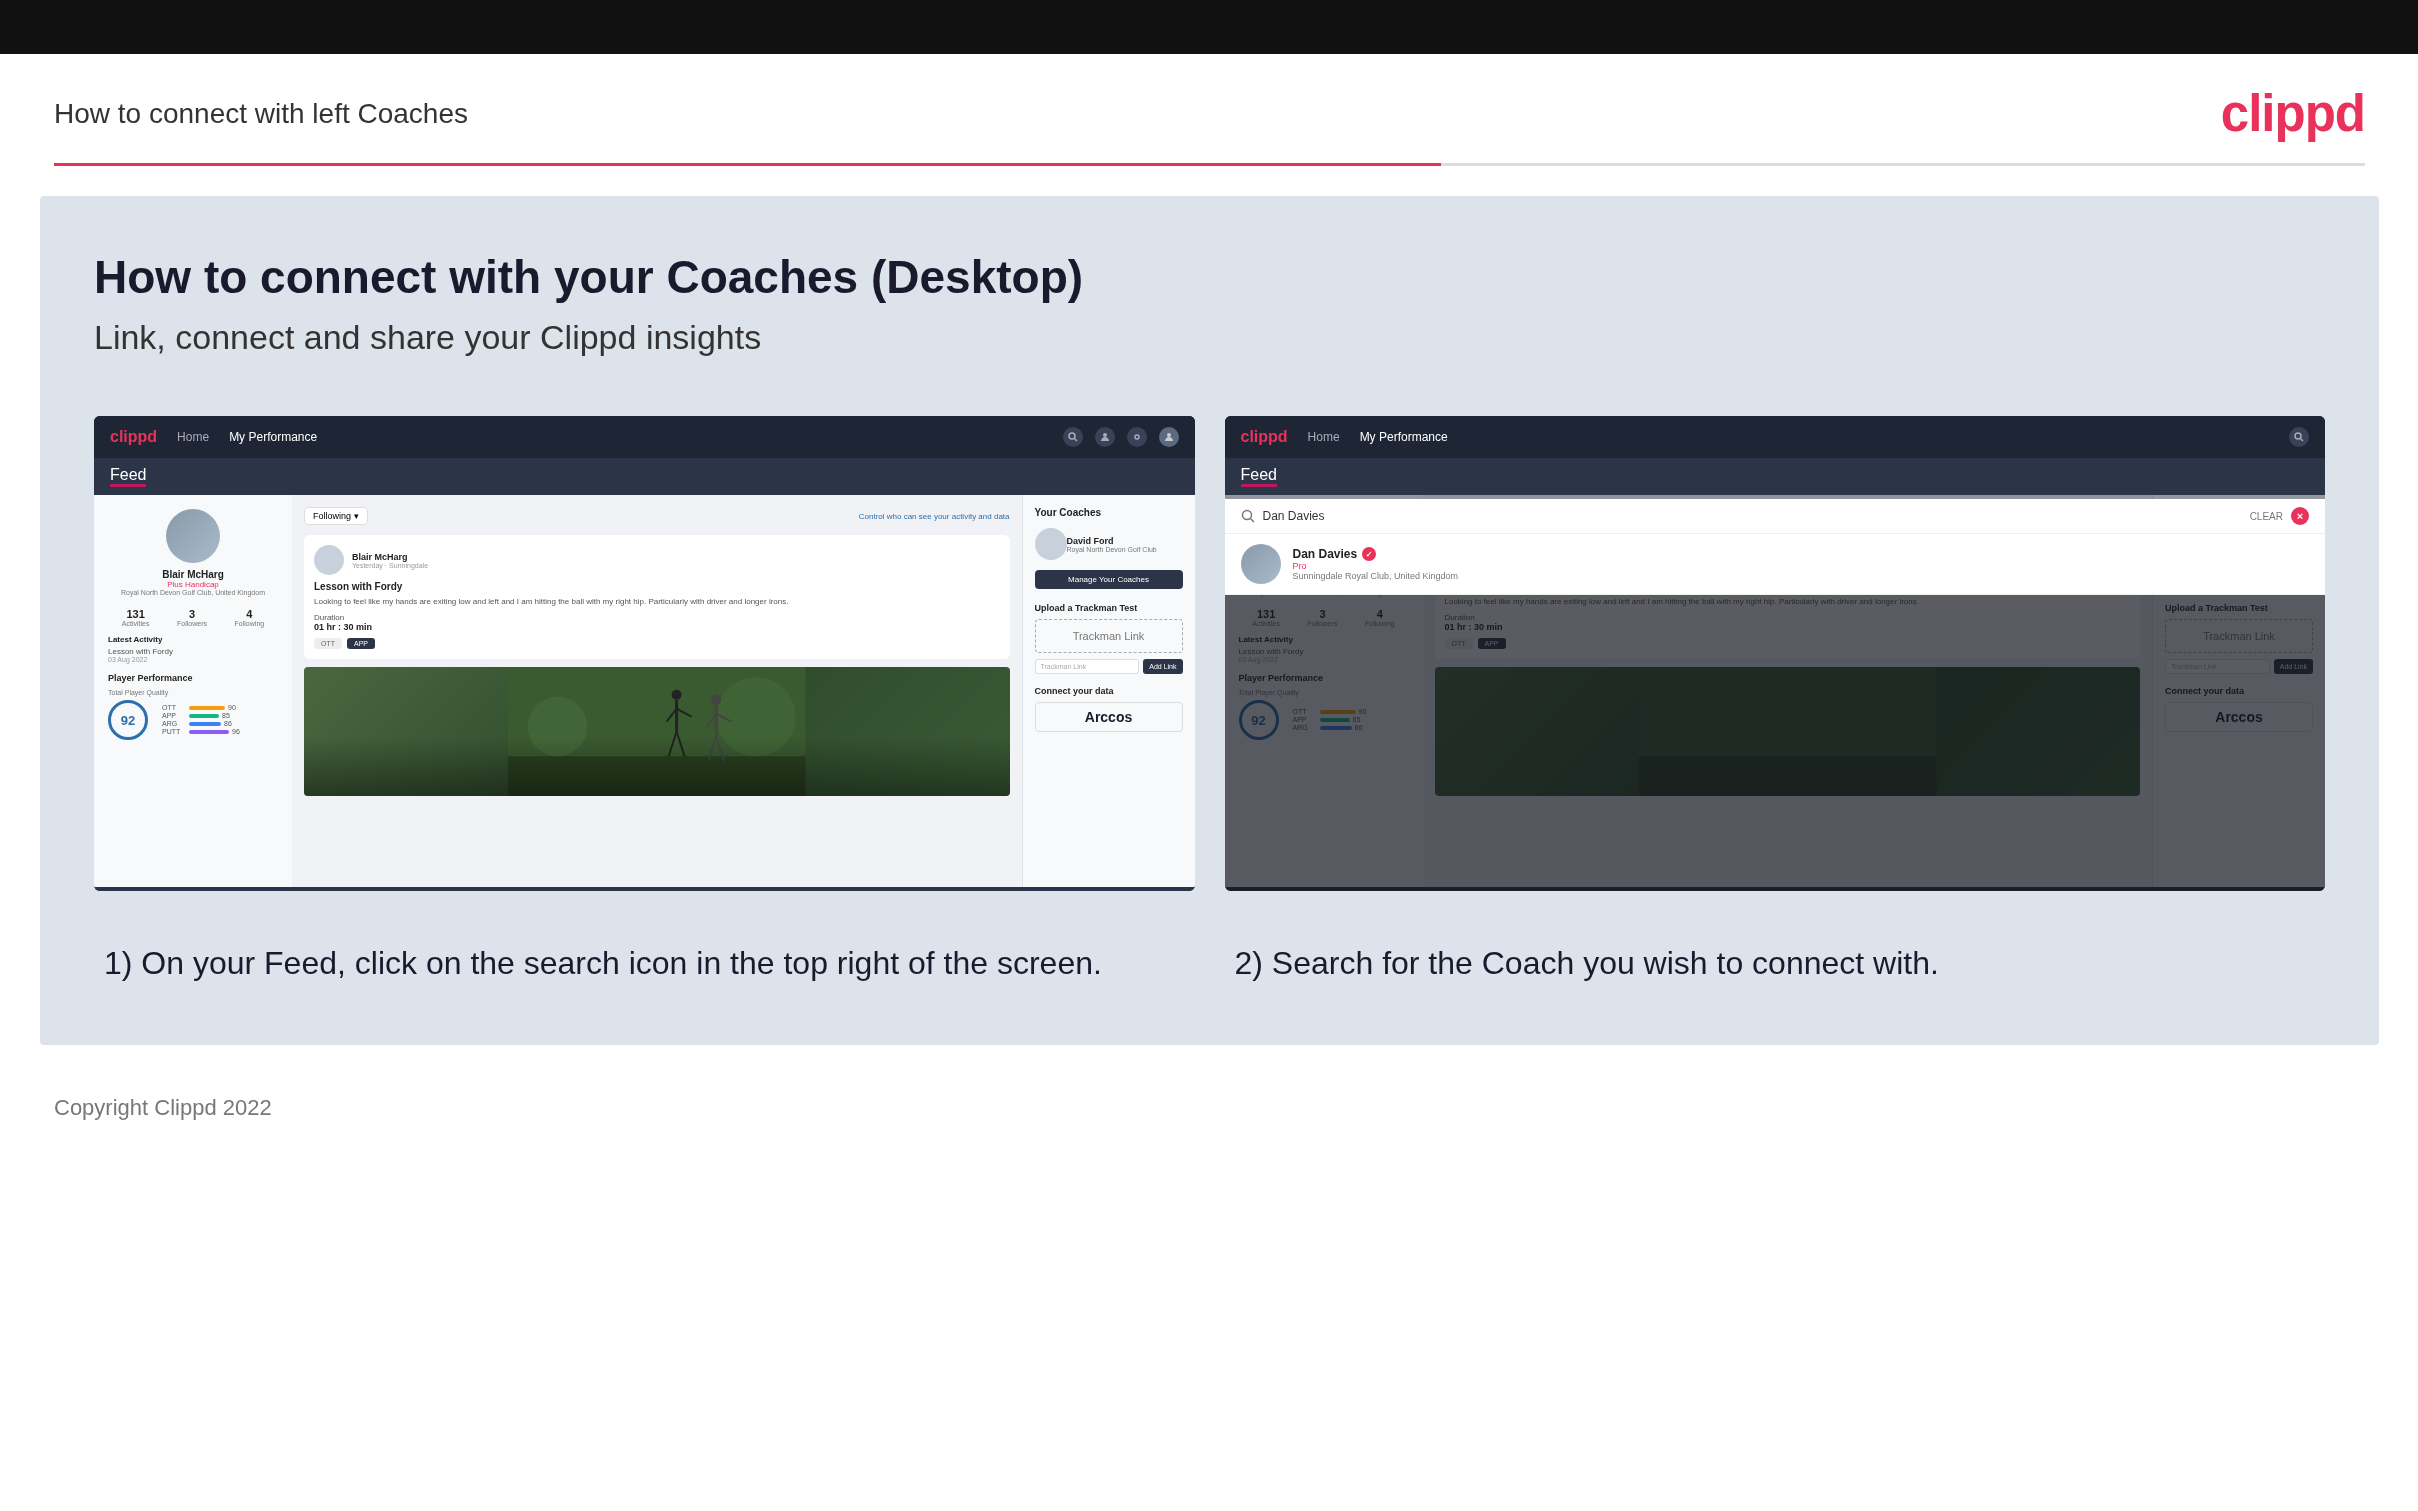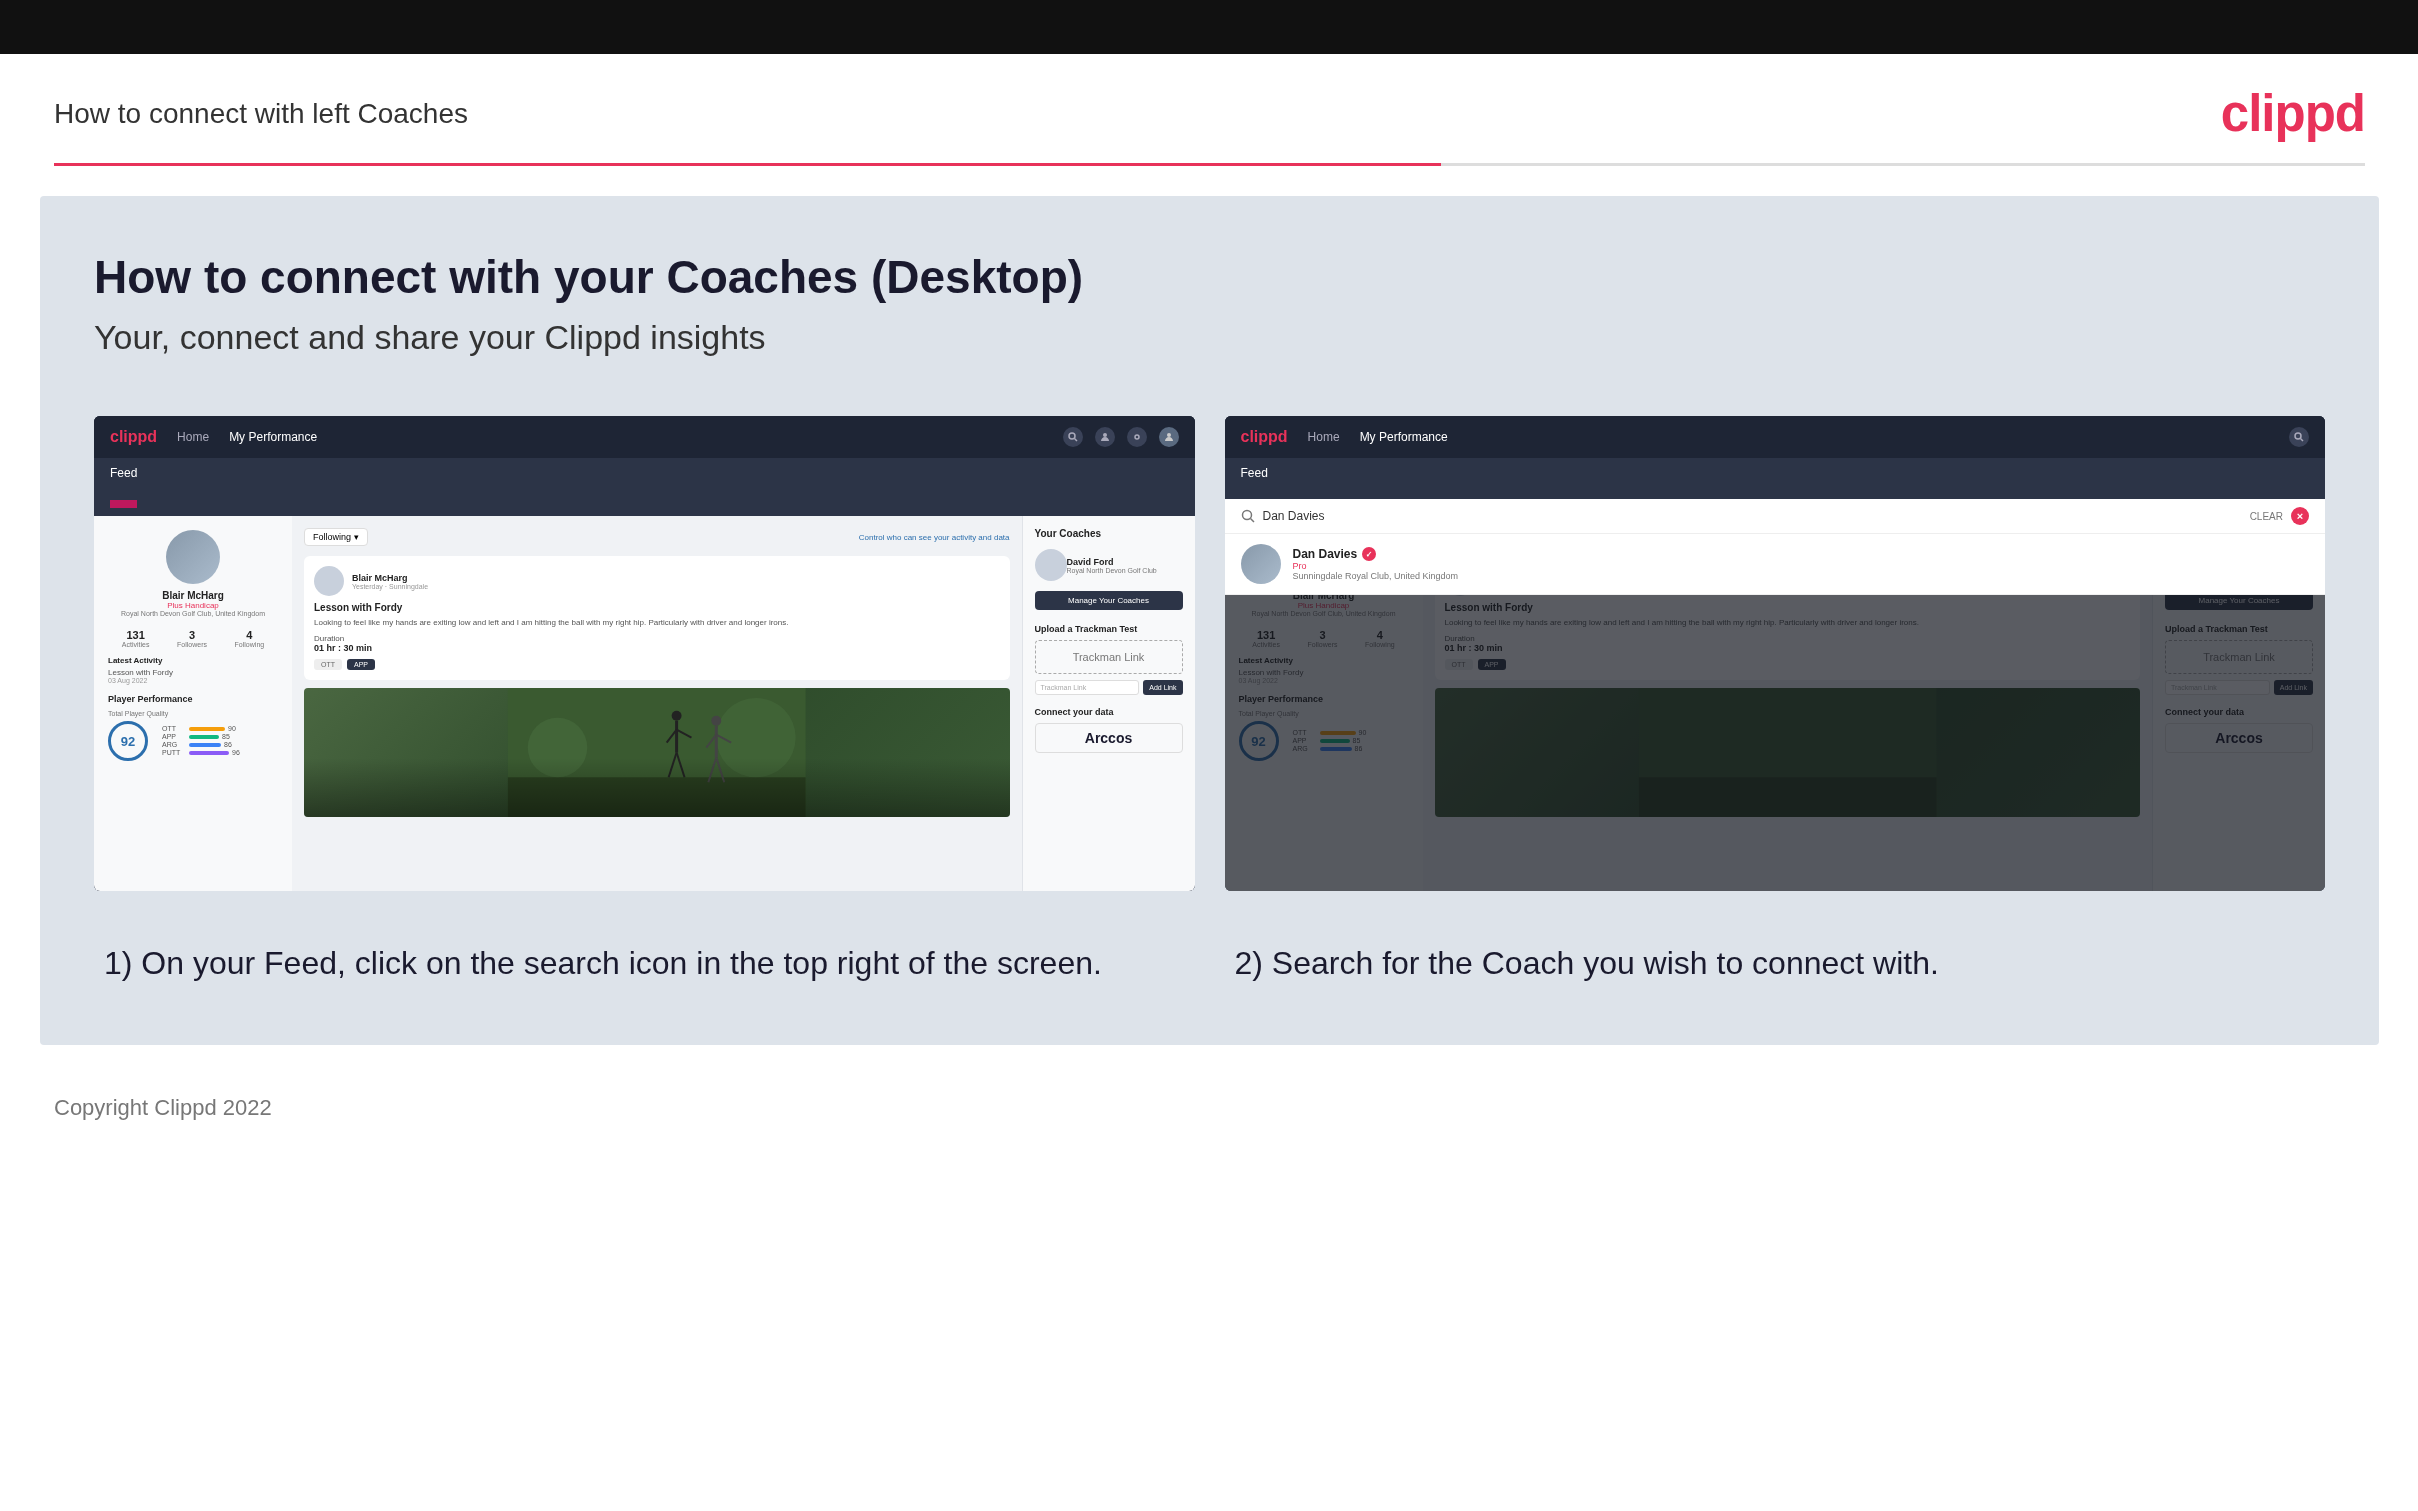--- a/index.html
+++ b/index.html
@@ -138,23 +138,23 @@
     .mock-feed-tab {
       background: #2c3447;
       padding: 8px 16px;
       display: flex;
       align-items: center;
       gap: 8px;
     }
 
     .feed-tab-label {
       color: #fff;
-      font-size: 12px;
-      border-bottom: 8px solid #be185d;
-      padding-bottom: 20px;
+      font-size: 16px;
+      border-bottom: 3px solid #be185d;
+      padding-bottom: 0;
     }
 
     
     .mock-content {
       display: flex;
       height: calc(100% - 83px);
       overflow: hidden;
     }
 
     
@@ -629,21 +629,21 @@
 <div class="header">
   <span class="header-title">How to connect with left Coaches</span>
   <span class="clippd-logo">clippd</span>
 </div>
 
 <div class="divider"></div>
 
 <div class="main-content">
 
   <div class="content-title">How to connect with your Coaches (Desktop)</div>
-  <div class="content-subtitle">Your, connect and share your Clippd insights</div>
+  <div class="content-subtitle">Link, connect and share your Clippd insights</div>
 
   <div class="screenshots-row">
 
     <div class="screenshot-container">
       <div class="mock-browser">
 
         <div class="mock-nav">
           <span class="mock-nav-logo">clippd</span>
           <span class="mock-nav-link">Home</span>
           <span class="mock-nav-link active">My Performance</span>

